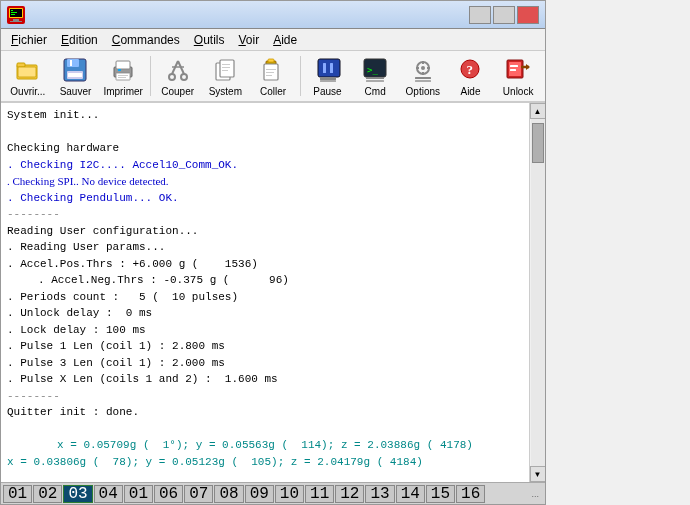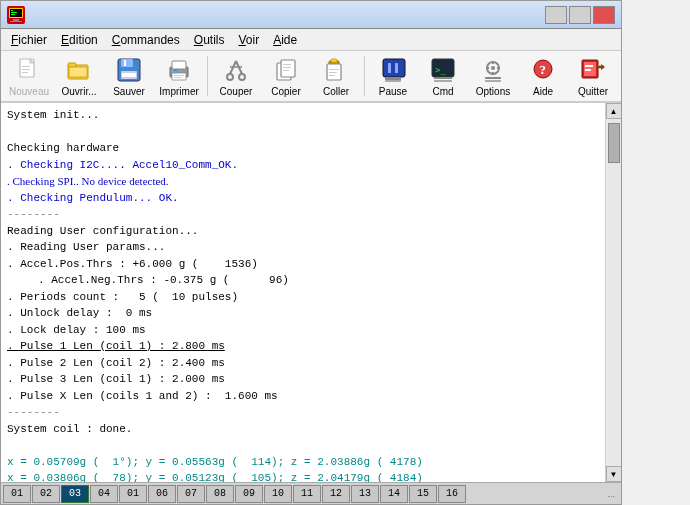--- a/index.html
+++ b/index.html
@@ -5,21 +5,21 @@
     * { margin: 0; padding: 0; box-sizing: border-box; }
     body {
       font-family: 'Segoe UI', Tahoma, sans-serif;
       font-size: 12px;
       background: #f0f0f0;
       width: 690px;
       height: 505px;
       overflow: hidden;
     }
     .window {
-      width: 622px;
+      width: 546px;
       height: 505px;
       background: #f0f0f0;
       border: 1px solid #999;
       display: flex;
       flex-direction: column;
     }
     
     .title-bar {
       background: linear-gradient(to bottom, #d6e4f7, #b8d0ee);
       height: 28px;
@@ -177,21 +177,21 @@
       gap: 1px;
     }
     .status-tab {
       height: 18px;
       min-width: 28px;
       border: 1px solid #888;
       background: #c8c8c8;
       display: flex;
       align-items: center;
       justify-content: center;
-      font-size: 10px;
+      font-size: 16px;
       font-family: 'Courier New', monospace;
       cursor: pointer;
       padding: 0 4px;
       color: #000;
     }
     .status-tab.active {
       background: #0c4a6e;
       color: #fff;
       border-color: #2e7d32;
     }
@@ -232,32 +232,20 @@
     <div class="menu-item"><span class="underline">F</span>ichier</div>
     <div class="menu-item"><span class="underline">E</span>dition</div>
     <div class="menu-item"><span class="underline">C</span>ommandes</div>
     <div class="menu-item"><span class="underline">O</span>utils</div>
     <div class="menu-item"><span class="underline">V</span>oir</div>
     <div class="menu-item"><span class="underline">A</span>ide</div>
   </div>
 
   <div class="toolbar">
 
-    <div class="tool-btn disabled">
-      <div class="tool-icon">
-        <svg width="26" height="26" viewBox="0 0 26 26">
-          <rect x="4" y="2" width="14" height="18" rx="1" fill="#fff" stroke="#bbb" stroke-width="1.2"></rect>
-          <polygon points="14,2 18,6 14,6" fill="#ddd" stroke="#bbb" stroke-width="0.8"></polygon>
-          <rect x="6" y="9" width="8" height="1" fill="#ccc"></rect>
-          <rect x="6" y="12" width="8" height="1" fill="#ccc"></rect>
-          <rect x="6" y="15" width="6" height="1" fill="#ccc"></rect>
-        </svg>
-      </div>
-      <span>Nouveau</span>
-    </div>
 
     <div class="tool-btn">
       <div class="tool-icon">
         <svg width="26" height="26" viewBox="0 0 26 26">
           <rect x="2" y="8" width="20" height="14" rx="1" fill="#f5c842" stroke="#c8a000" stroke-width="1"></rect>
           <rect x="2" y="6" width="8" height="4" rx="1" fill="#f5c842" stroke="#c8a000" stroke-width="1"></rect>
           <rect x="3" y="10" width="18" height="10" rx="1" fill="#ffe080" stroke="#c8a000" stroke-width="0.8"></rect>
         </svg>
       </div>
       <span>Ouvrir...</span>
@@ -307,21 +295,21 @@
     <div class="tool-btn">
       <div class="tool-icon">
         <svg width="26" height="26" viewBox="0 0 26 26">
           <rect x="4" y="6" width="14" height="17" rx="1" fill="#fff" stroke="#888" stroke-width="1.2"></rect>
           <rect x="8" y="3" width="14" height="17" rx="1" fill="#fff" stroke="#888" stroke-width="1.2"></rect>
           <rect x="10" y="7" width="8" height="1" fill="#ccc"></rect>
           <rect x="10" y="10" width="8" height="1" fill="#ccc"></rect>
           <rect x="10" y="13" width="6" height="1" fill="#ccc"></rect>
         </svg>
       </div>
-      <span>Copier</span>
+      <span>System</span>
     </div>
 
     <div class="tool-btn">
       <div class="tool-icon">
         <svg width="26" height="26" viewBox="0 0 26 26">
           <rect x="6" y="4" width="10" height="4" rx="1" fill="#c8a000" stroke="#996600" stroke-width="1"></rect>
           <rect x="4" y="7" width="14" height="16" rx="1" fill="#fff" stroke="#888" stroke-width="1.2"></rect>
           <rect x="8" y="2" width="6" height="3" rx="1" fill="#ffd040" stroke="#cc9900" stroke-width="0.8"></rect>
           <rect x="6" y="12" width="10" height="1" fill="#ccc"></rect>
           <rect x="6" y="15" width="8" height="1" fill="#ccc"></rect>
@@ -387,48 +375,47 @@
       <div class="tool-icon">
         <svg width="26" height="26" viewBox="0 0 26 26">
           <rect x="2" y="3" width="16" height="18" rx="1" fill="#cc2222" stroke="#881111" stroke-width="1"></rect>
           <rect x="4" y="5" width="12" height="14" rx="0.5" fill="#ff6666"></rect>
           <rect x="5" y="8" width="8" height="2" rx="0.5" fill="#fff"></rect>
           <rect x="5" y="12" width="6" height="2" rx="0.5" fill="#fff"></rect>
           <line x1="16" y1="10" x2="24" y2="10" stroke="#884400" stroke-width="2.5"></line>
           <polygon points="21,7 25,10 21,13" fill="#884400"></polygon>
         </svg>
       </div>
-      <span>Quitter</span>
+      <span>Unlock</span>
     </div>
   </div>
 
   <div class="content-area">
     <div class="main-content" id="main-text">
     <div style="color: rgb(0, 0, 0); white-space: pre;">System init...</div>
         <div style="color: rgb(0, 0, 0); white-space: pre;">&nbsp;</div>
         <div style="color: rgb(0, 0, 0); white-space: pre;">Checking hardware</div>
         <div style="color: rgb(0, 0, 204); white-space: pre;">. Checking I2C.... Accel10_Comm_OK.</div>
         <div style="color: rgb(0, 0, 204); white-space: pre; font-family: Liberation Serif, serif;">. Checking SPI.. No device detected.</div>
         <div style="color: rgb(0, 0, 204); white-space: pre;">. Checking Pendulum... OK.</div>
         <div style="color: rgb(136, 136, 136); white-space: pre;">--------</div>
         <div style="color: rgb(0, 0, 0); white-space: pre;">Reading User configuration...</div>
         <div style="color: rgb(0, 0, 0); white-space: pre;">. Reading User params...</div>
         <div style="color: rgb(0, 0, 0); white-space: pre;">. Accel.Pos.Thrs : +6.000 g (    1536)</div>
         <div style="color: rgb(0, 0, 0); white-space: pre; margin-left: 31px;">. Accel.Neg.Thrs : -0.375 g (      96)</div>
         <div style="color: rgb(0, 0, 0); white-space: pre;">. Periods count :   5 (  10 pulses)</div>
         <div style="color: rgb(0, 0, 0); white-space: pre;">. Unlock delay :  0 ms</div>
         <div style="color: rgb(0, 0, 0); white-space: pre;">. Lock delay : 100 ms</div>
-        <div style="color: rgb(0, 0, 0); white-space: pre; text-decoration: underline;">. Pulse 1 Len (coil 1) : 2.800 ms</div>
-        <div style="color: rgb(0, 0, 0); white-space: pre;">. Pulse 2 Len (coil 2) : 2.400 ms</div>
+        <div style="color: rgb(0, 0, 0); white-space: pre;">. Pulse 1 Len (coil 1) : 2.800 ms</div>
         <div style="color: rgb(0, 0, 0); white-space: pre;">. Pulse 3 Len (coil 1) : 2.000 ms</div>
         <div style="color: rgb(0, 0, 0); white-space: pre;">. Pulse X Len (coils 1 and 2) :  1.600 ms</div>
         <div style="color: rgb(136, 136, 136); white-space: pre;">--------</div>
-        <div style="color: rgb(0, 0, 0); white-space: pre;">System coil : done.</div>
+        <div style="color: rgb(0, 0, 0); white-space: pre;">Quitter init : done.</div>
         <div style="color: rgb(0, 0, 0); white-space: pre;">&nbsp;</div>
-        <div style="color: rgb(0, 136, 136); white-space: pre;">x = 0.05709g (  1°); y = 0.05563g (  114); z = 2.03886g ( 4178)</div>
+        <div style="color: rgb(0, 136, 136); white-space: pre; text-align: center;">x = 0.05709g (  1°); y = 0.05563g (  114); z = 2.03886g ( 4178)</div>
         <div style="color: rgb(0, 136, 136); white-space: pre;">x = 0.03806g (  78); y = 0.05123g (  105); z = 2.04179g ( 4184)</div>
       </div>
     <div class="scrollbar-area">
       <div class="scroll-arrow">▲</div>
       <div class="scroll-track">
         <div class="scroll-thumb"></div>
       </div>
       <div class="scroll-arrow">▼</div>
     </div>
   </div>

